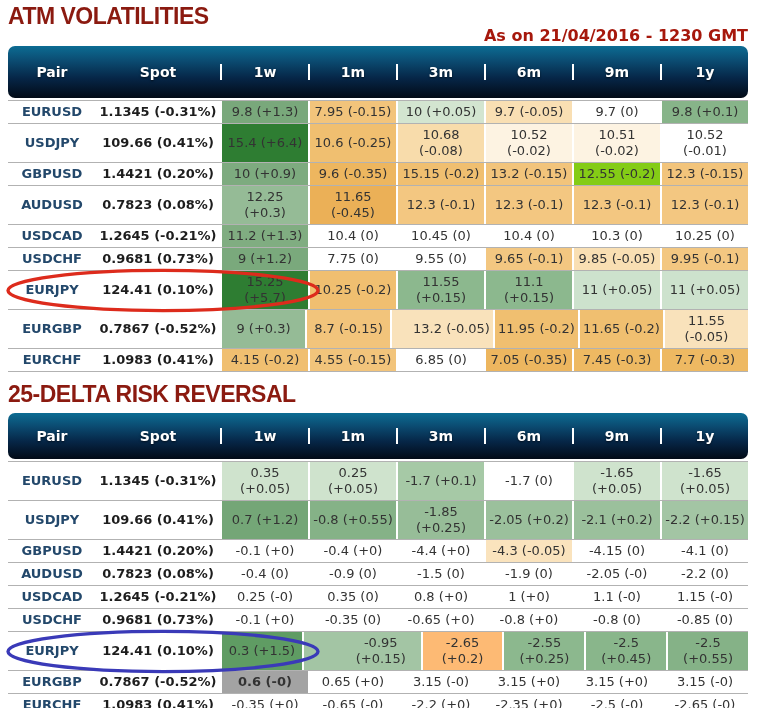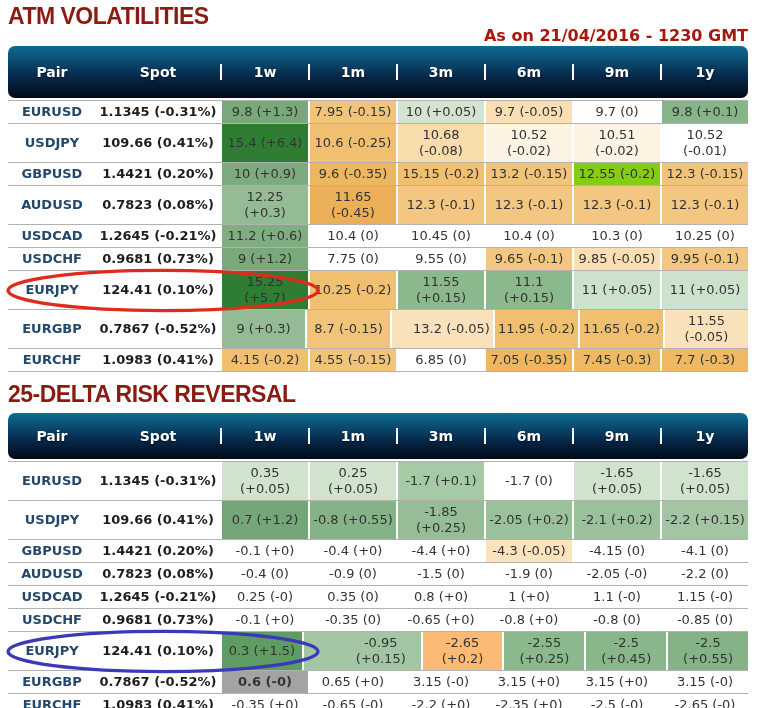--- a/index.html
+++ b/index.html
@@ -148,21 +148,21 @@
             <div class="cell c-tenor tenor" style="background: rgb(235, 176, 87);">11.65
 (-0.45)</div>
             <div class="cell c-tenor tenor" style="background: rgb(243, 199, 129);">12.3 (-0.1)</div>
             <div class="cell c-tenor tenor" style="background: rgb(243, 199, 129);">12.3 (-0.1)</div>
             <div class="cell c-tenor tenor" style="background: rgb(243, 199, 129);">12.3 (-0.1)</div>
             <div class="cell c-tenor tenor" style="background: rgb(243, 199, 129);">12.3 (-0.1)</div>
           </div>
           <div class="trow">
             <div class="cell c-pair pair">USDCAD</div>
             <div class="cell c-spot spot">1.2645 (-0.21%)</div>
-            <div class="cell c-tenor tenor" style="background: rgb(128, 173, 129);">11.2 (+0.6)</div>
+            <div class="cell c-tenor tenor" style="background: rgb(128, 173, 129);">11.2 (+1.3)</div>
             <div class="cell c-tenor tenor" style="background: rgb(255, 255, 255);">10.4 (0)</div>
             <div class="cell c-tenor tenor" style="background: rgb(255, 255, 255);">10.45 (0)</div>
             <div class="cell c-tenor tenor" style="background: rgb(255, 255, 255);">10.4 (0)</div>
             <div class="cell c-tenor tenor" style="background: rgb(255, 255, 255);">10.3 (0)</div>
             <div class="cell c-tenor tenor" style="background: rgb(255, 255, 255);">10.25 (0)</div>
           </div>
           <div class="trow">
             <div class="cell c-pair pair">USDCHF</div>
             <div class="cell c-spot spot">0.9681 (0.73%)</div>
             <div class="cell c-tenor tenor" style="background: rgb(122, 169, 124);">9 (+1.2)</div>

